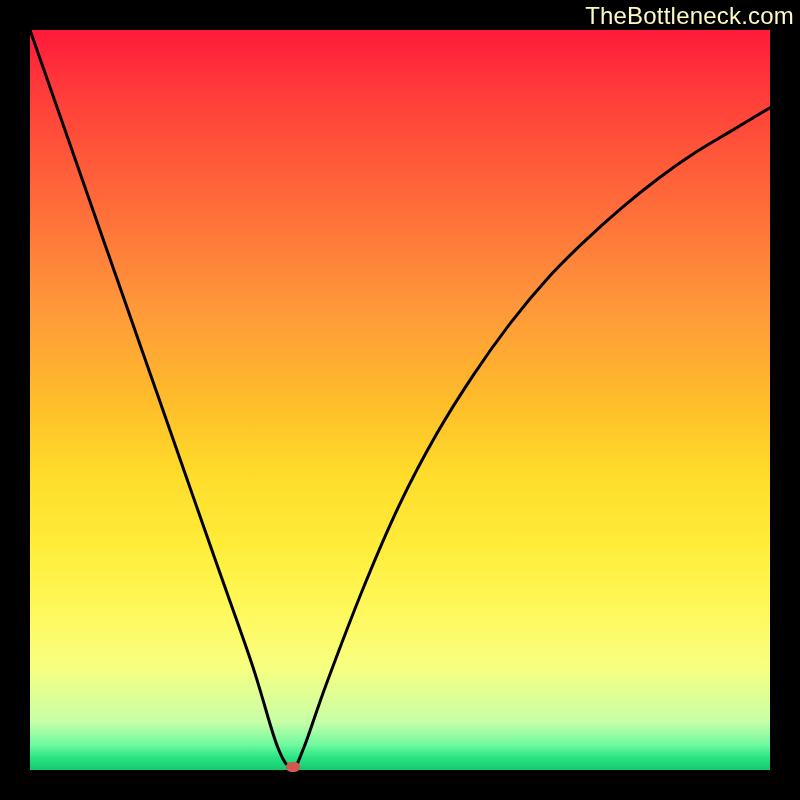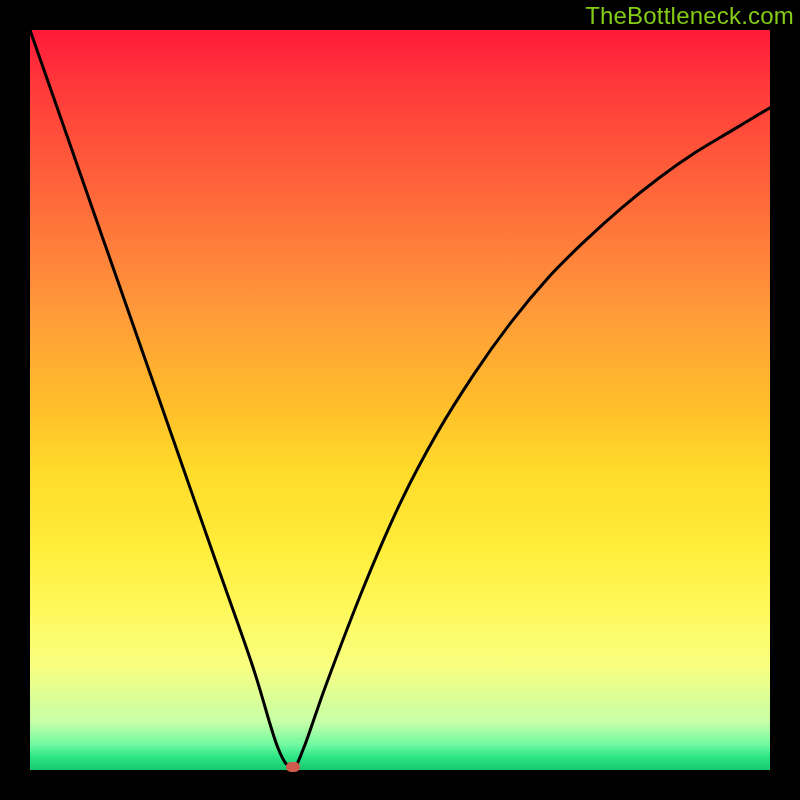--- a/index.html
+++ b/index.html
@@ -35,21 +35,21 @@
       #c7ffa8 93.5%,
       #6ff9a0 96.6%,
       #2de686 98.2%,
       #15c96e 100%
     );
   }
   .watermark {
     position: absolute;
     top: 2px;
     right: 6px;
-    color: #84cc16;
+    color: #fef9c3;
     font-family: Arial, Helvetica, sans-serif;
     font-size: 24px;
     font-weight: 500;
     letter-spacing: 0.2px;
     z-index: 5;
     pointer-events: none;
   }
   svg.curve {
     position: absolute;
     left: 30px;

